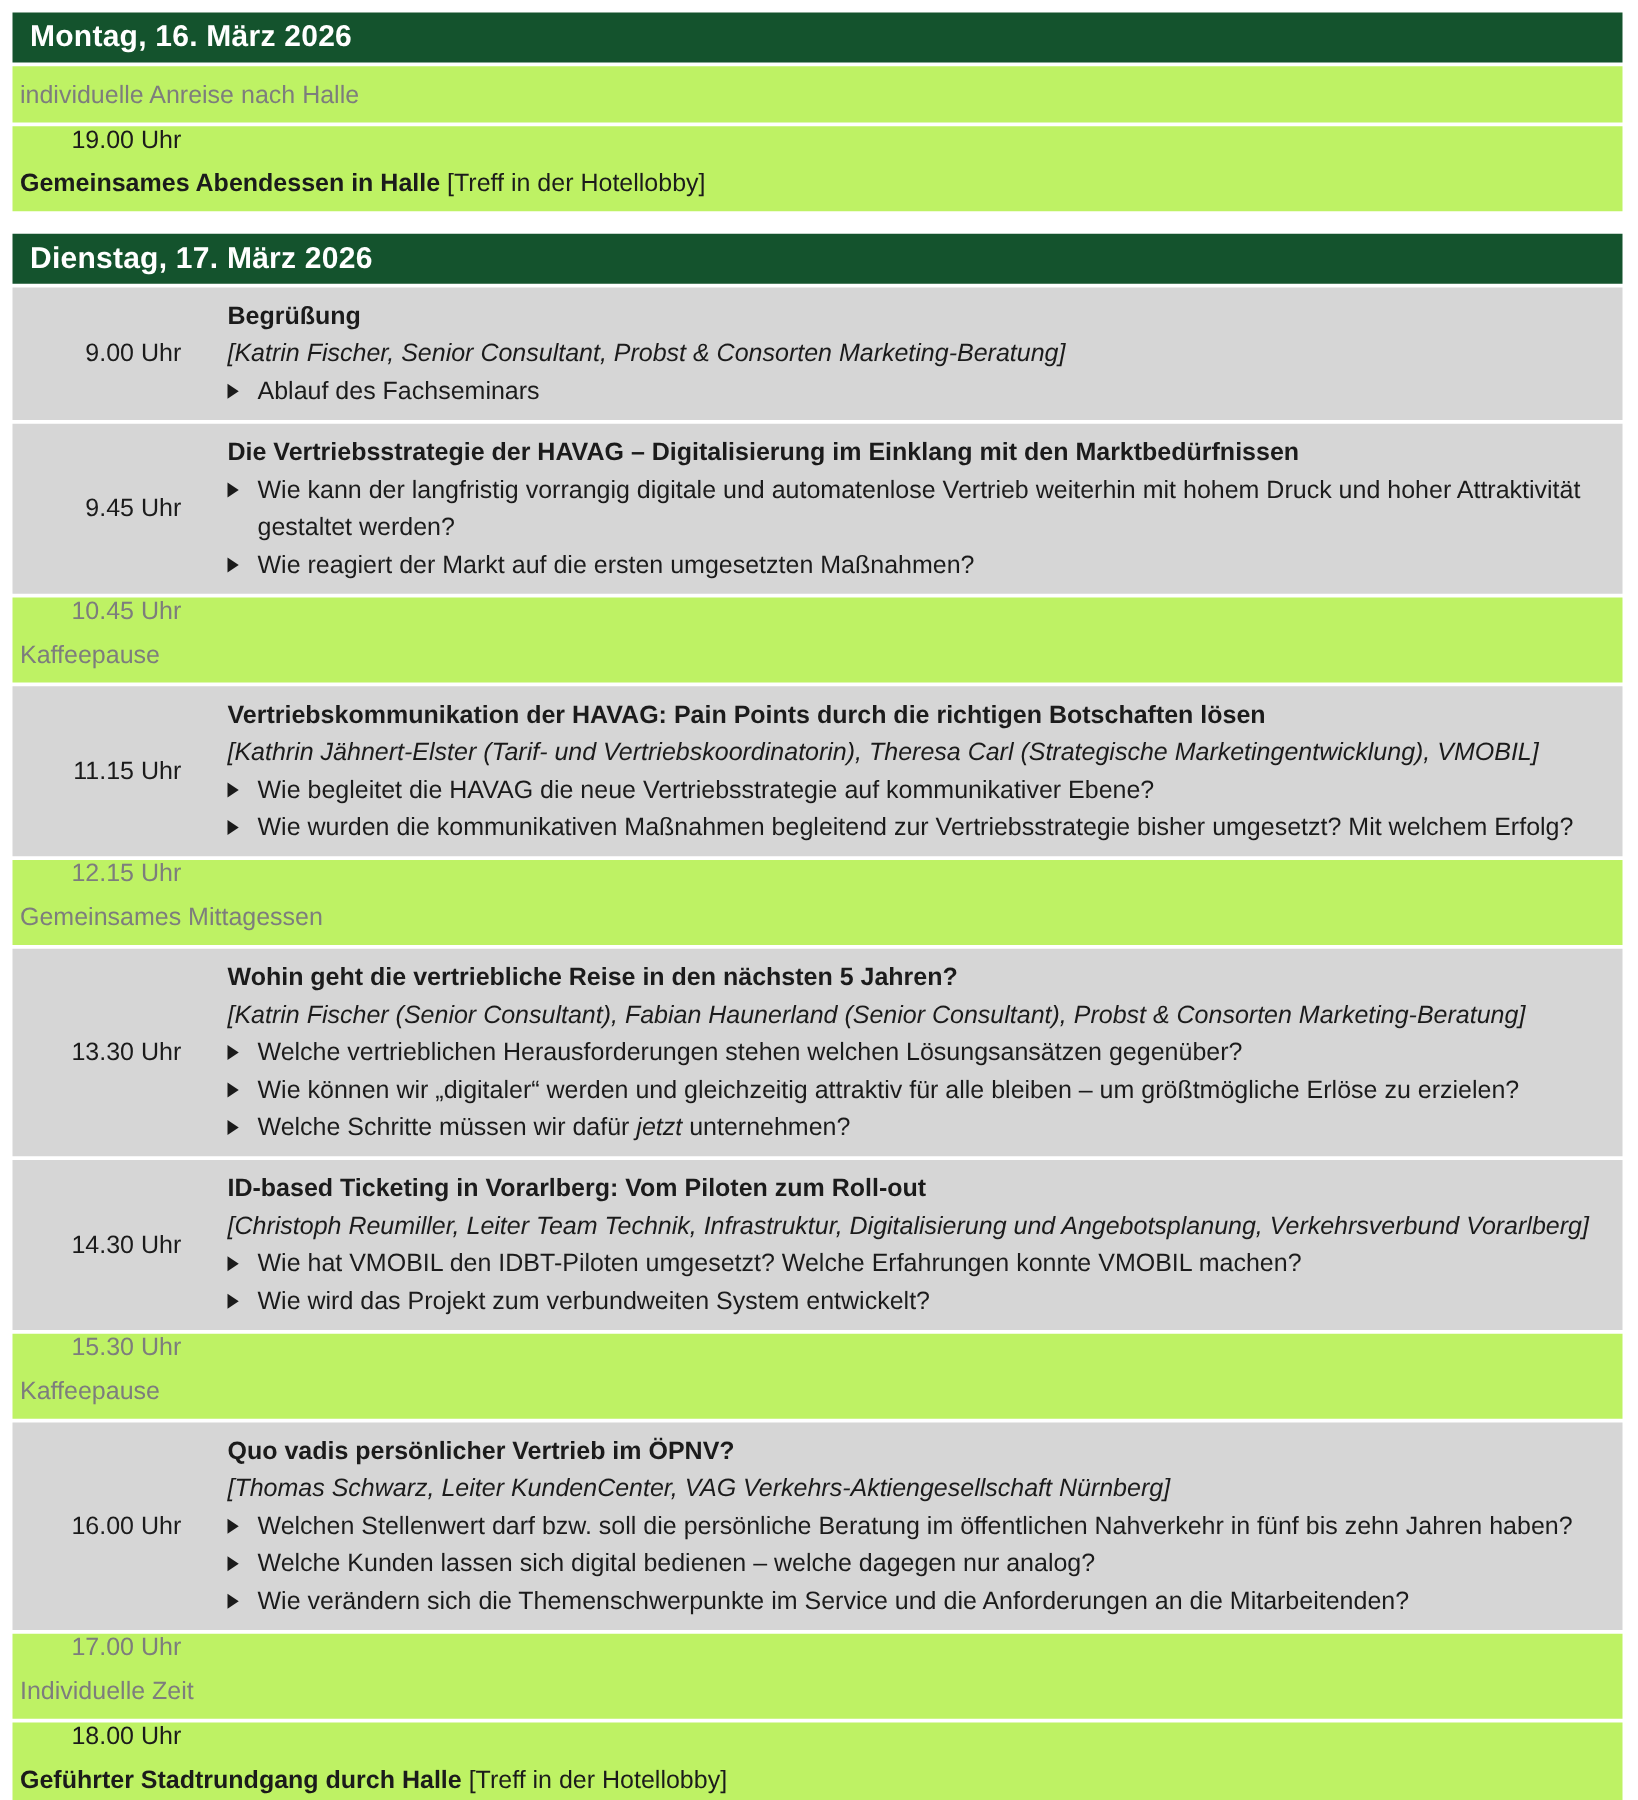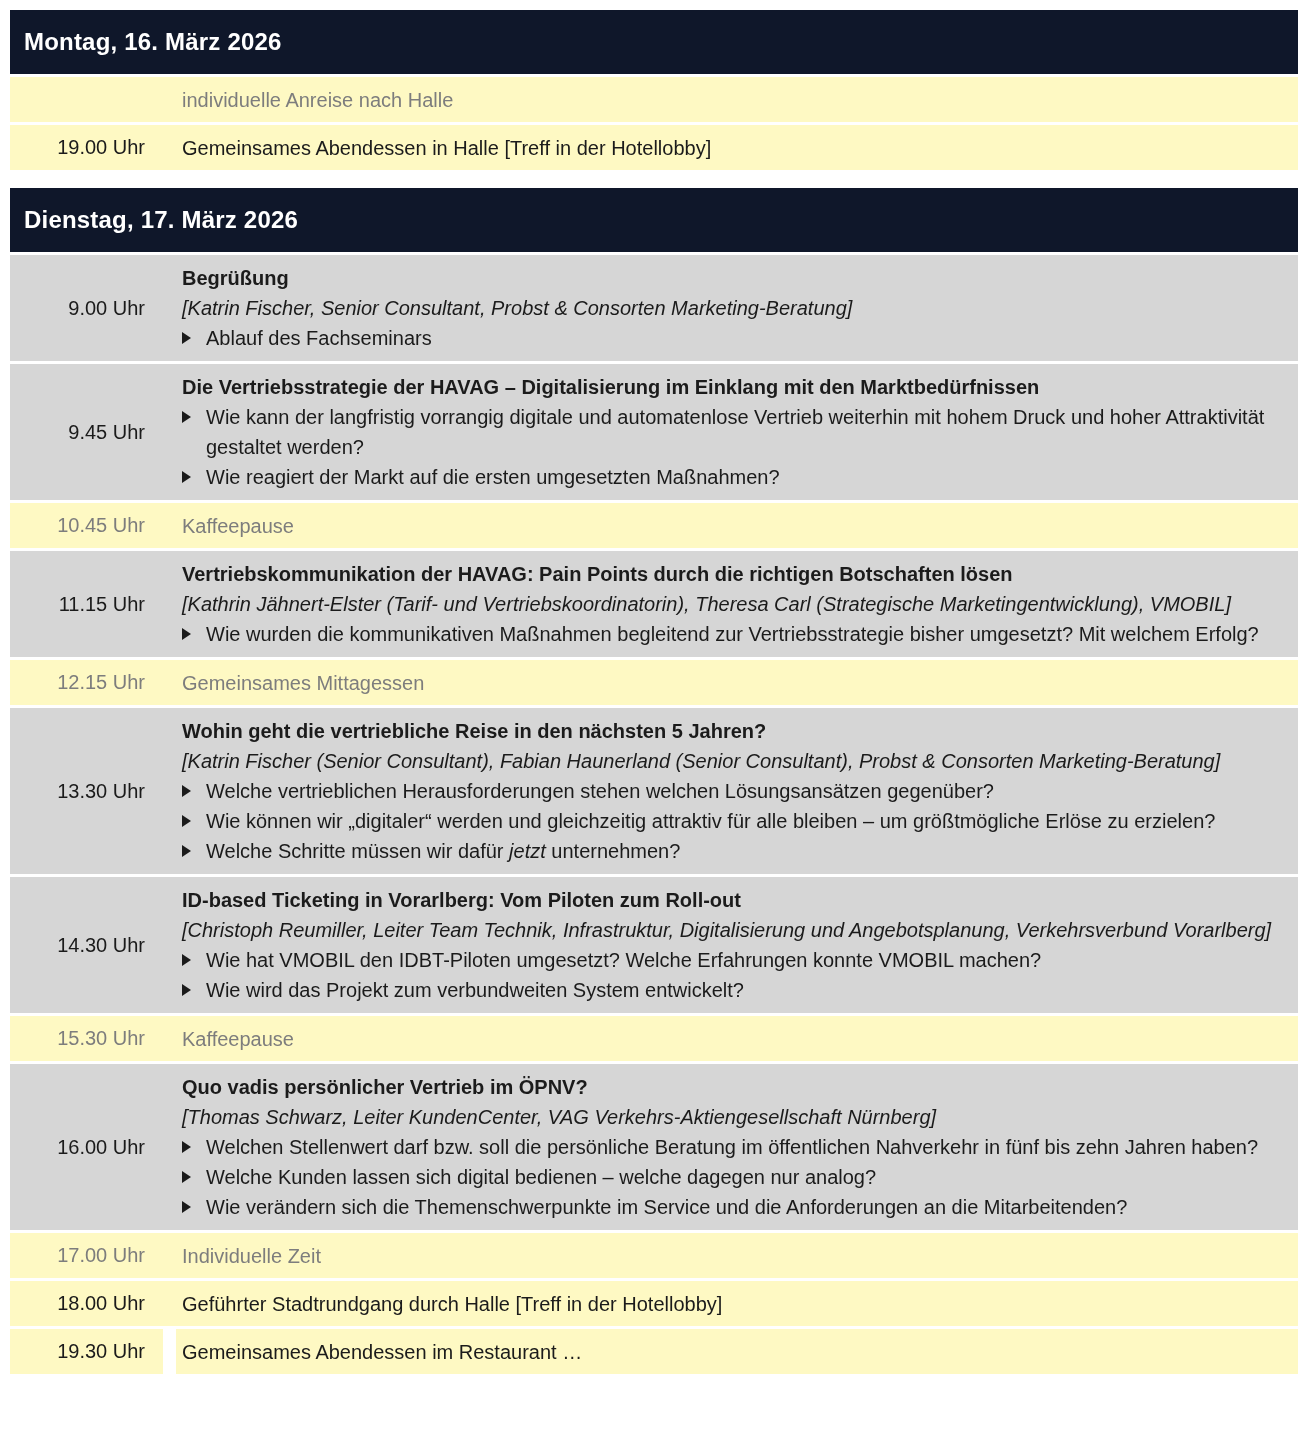--- a/index.html
+++ b/index.html
@@ -8,40 +8,40 @@
     width: 1310px;
     font-family: "Liberation Sans", "DejaVu Sans", sans-serif;
     color: #1b1b1b;
     padding: 10px 12px 8px 10px;
   }
 
   .day { margin-bottom: 18px; }
   .day:last-child { margin-bottom: 0; }
 
   .day-header {
-    background: #0f172a;
+    background: #14532d;
     color: #ffffff;
     font-weight: bold;
     font-size: 24px;
-    height: 64px;
+    height: 40px;
     display: flex;
     align-items: center;
     padding-left: 14px;
     margin-bottom: 3px;
     letter-spacing: 0.2px;
   }
 
   .row {
     display: flex;
     margin-bottom: 3px;
     font-size: 20px;
   }
   .row:last-child { margin-bottom: 0; }
 
-  .row.light   { background: #fef9c3; }
+  .row.light   { background: #bef264; flex-direction: column; }
   .row.session { background: #d6d6d6; }
 
   .time {
     width: 153px;
     flex: none;
     display: flex;
     align-items: center;
     justify-content: flex-end;
     padding-right: 18px;
     font-weight: normal;
@@ -82,21 +82,21 @@
   .tri {
     display: block;
     width: 0; height: 0;
     border-left: 9px solid #1b1b1b;
     border-top: 6px solid transparent;
     border-bottom: 6px solid transparent;
   }
   .bullet-text { flex: 1; }
   .seg-italic { font-style: italic; }
 
-  .bold-part { font-weight: normal; }
+  .bold-part { font-weight: bold; }
   .rest-part { font-weight: normal; white-space: pre-wrap; }
 </style>
 </head>
 <body>
 
 <div id="agenda">
     <section class="day">
       <div class="day-header">Montag, 16. März 2026</div>
       <div class="row light muted">
         <div class="time"></div>
@@ -159,20 +159,26 @@
       <div class="row session session">
         <div class="time">11.15 Uhr</div>
         <div class="colgap"></div>
         <div class="content">
           <div class="session-title">Vertriebskommunikation der HAVAG: Pain Points durch die richtigen Botschaften lösen</div>
           <div class="speakers">[Kathrin Jähnert-Elster (Tarif- und Vertriebskoordinatorin), Theresa Carl (Strategische Marketingentwicklung), VMOBIL]</div>
           <div class="bullet">
             <span class="bullet-marker">
               <span class="tri"></span>
             </span>
+            <span class="bullet-text"><span>Wie begleitet die HAVAG die neue Vertriebsstrategie auf kommunikativer Ebene?</span></span>
+          </div>
+          <div class="bullet">
+            <span class="bullet-marker">
+              <span class="tri"></span>
+            </span>
             <span class="bullet-text"><span>Wie wurden die kommunikativen Maßnahmen begleitend zur Vertriebsstrategie bisher umgesetzt? Mit welchem Erfolg?</span></span>
           </div>
         </div>
       </div>
       <div class="row light muted">
         <div class="time">12.15 Uhr</div>
         <div class="colgap"></div>
         <div class="content">
           <span>Gemeinsames Mittagessen</span>
         </div>

